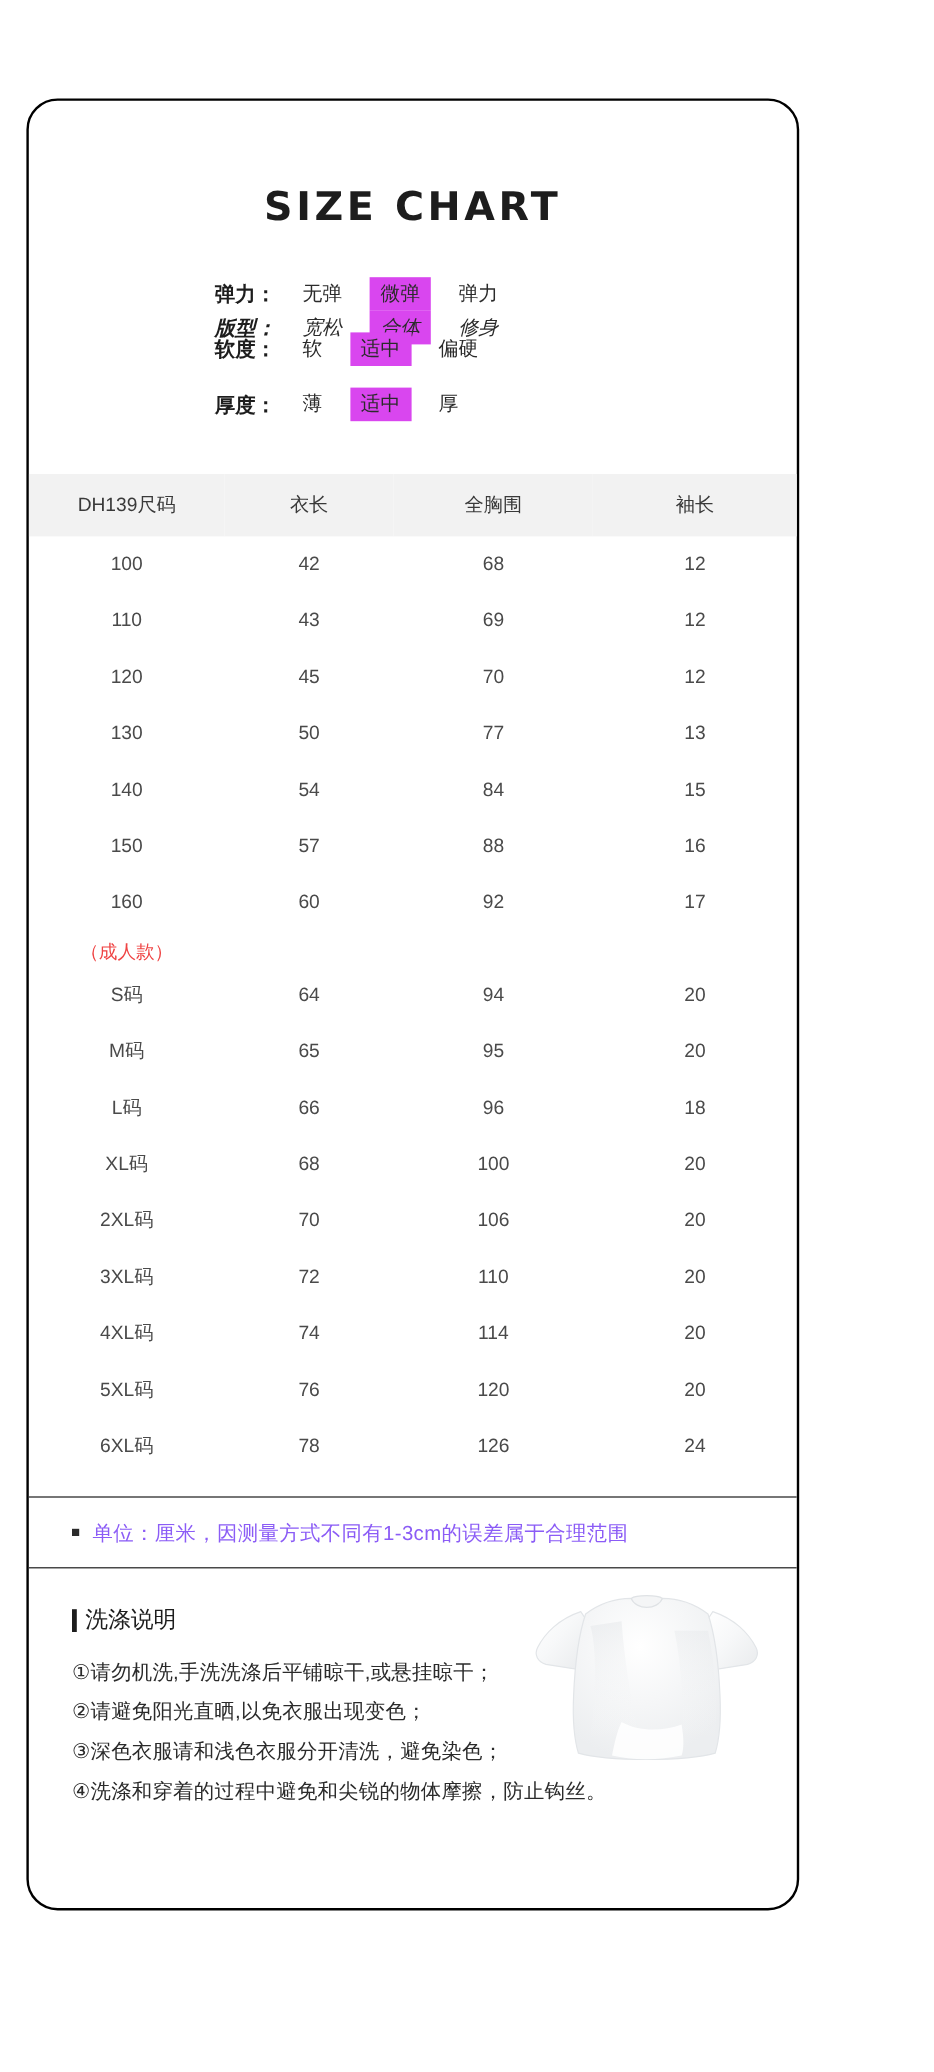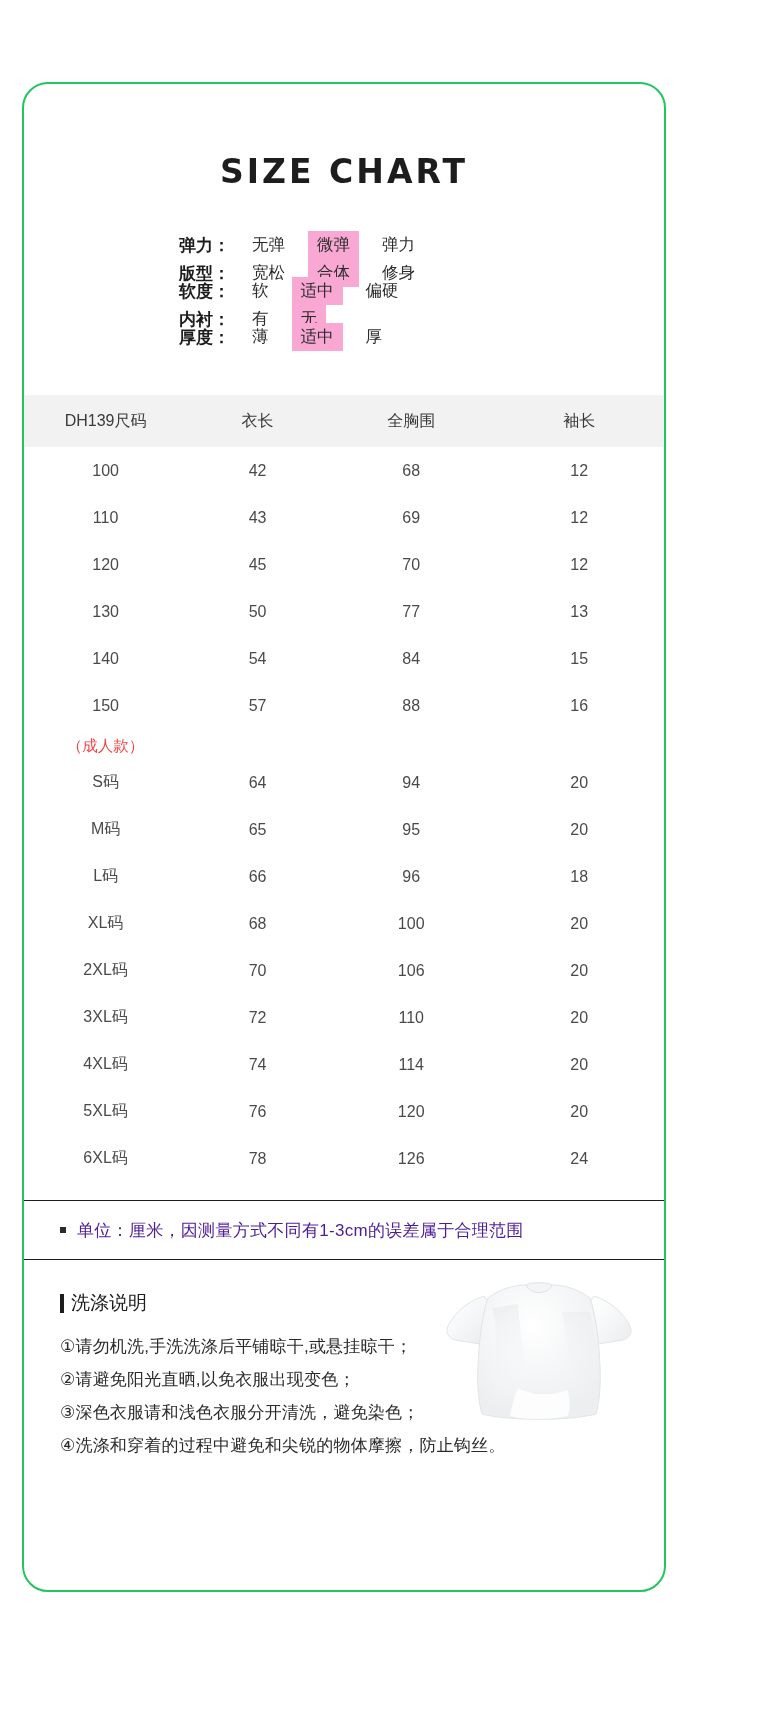--- a/index.html
+++ b/index.html
@@ -22,21 +22,21 @@
     background: #ffffff;
   }
 
   
   .card {
     position: absolute;
     left: 22px;
     top: 82px;
     width: 644px;
     height: 1510px;
-    border: 2px solid #22c55e;
+    border: 2px solid #000000;
     border-radius: 26px;
     box-sizing: border-box;
     background: #ffffff;
     overflow: hidden;
   }
 
   
   .title {
     text-align: center;
     font-size: 33px;
@@ -56,42 +56,42 @@
     display: flex;
     align-items: center;
     height: 46px;
     flex-direction: column;
   }
   .attr-group {
     display: flex;
     align-items: center;
   }
   .attr-group.left { width: 330px; }
-  .attr-group.right { width: 330px; }
+  .attr-group.right { width: 330px; font-style: italic; }
   .attr-label {
     font-size: 17px;
     font-weight: bold;
     color: #1d1d1d;
     white-space: nowrap;
     margin-right: 6px;
   }
   .attr-opts {
     display: flex;
     align-items: center;
     text-align: right;
   }
   .attr-opt {
     font-size: 16.5px;
     color: #2b2b2b;
     padding: 3px 9px;
     margin: 0 7px;
     white-space: nowrap;
   }
   .attr-opt.sel {
-    background: #f9a8d4;
+    background: #d946ef;
   }
 
   
   .table {
     margin-top: 26px;
     width: 100%;
     border-collapse: collapse;
   }
   .thead-row {
     background: #f2f2f2;
@@ -139,21 +139,21 @@
   }
   .bullet-sq {
     width: 6px;
     height: 6px;
     background: #2b2b2b;
     margin-right: 11px;
     flex: none;
   }
   .unit-note {
     font-size: 17px;
-    color: #4c1d95;
+    color: #8b5cf6;
     letter-spacing: 0.3px;
   }
 
   
   .care {
     position: relative;
     padding: 30px 0 0 36px;
   }
   .care-head {
     display: flex;
@@ -223,27 +223,20 @@
 
       <div class="attr-row">
         <div class="attr-group left">
           <span class="attr-label">软度：</span>
           <span class="attr-opts">
             <span class="attr-opt">软</span>
             <span class="attr-opt sel">适中</span>
             <span class="attr-opt">偏硬</span>
           </span>
         </div>
-        <div class="attr-group right">
-          <span class="attr-label">内衬：</span>
-          <span class="attr-opts">
-            <span class="attr-opt">有</span>
-            <span class="attr-opt sel">无</span>
-          </span>
-        </div>
       </div>
 
       <div class="attr-row">
         <div class="attr-group left">
           <span class="attr-label">厚度：</span>
           <span class="attr-opts">
             <span class="attr-opt">薄</span>
             <span class="attr-opt sel">适中</span>
             <span class="attr-opt">厚</span>
           </span>
@@ -289,20 +282,26 @@
             <td class="col-size">140</td>
             <td class="col-len">54</td>
             <td class="col-bust">84</td>
             <td class="col-sleeve">15</td>
           </tr>
           <tr class="tbody-row">
             <td class="col-size">150</td>
             <td class="col-len">57</td>
             <td class="col-bust">88</td>
             <td class="col-sleeve">16</td>
+          </tr>
+          <tr class="tbody-row">
+            <td class="col-size">160</td>
+            <td class="col-len">60</td>
+            <td class="col-bust">92</td>
+            <td class="col-sleeve">17</td>
           </tr>
           <tr class="group-row">
             <td class="col-size">（成人款）</td>
             <td></td>
             <td></td>
             <td></td>
           </tr>
           <tr class="tbody-row">
             <td class="col-size">S码</td>
             <td class="col-len">64</td>

